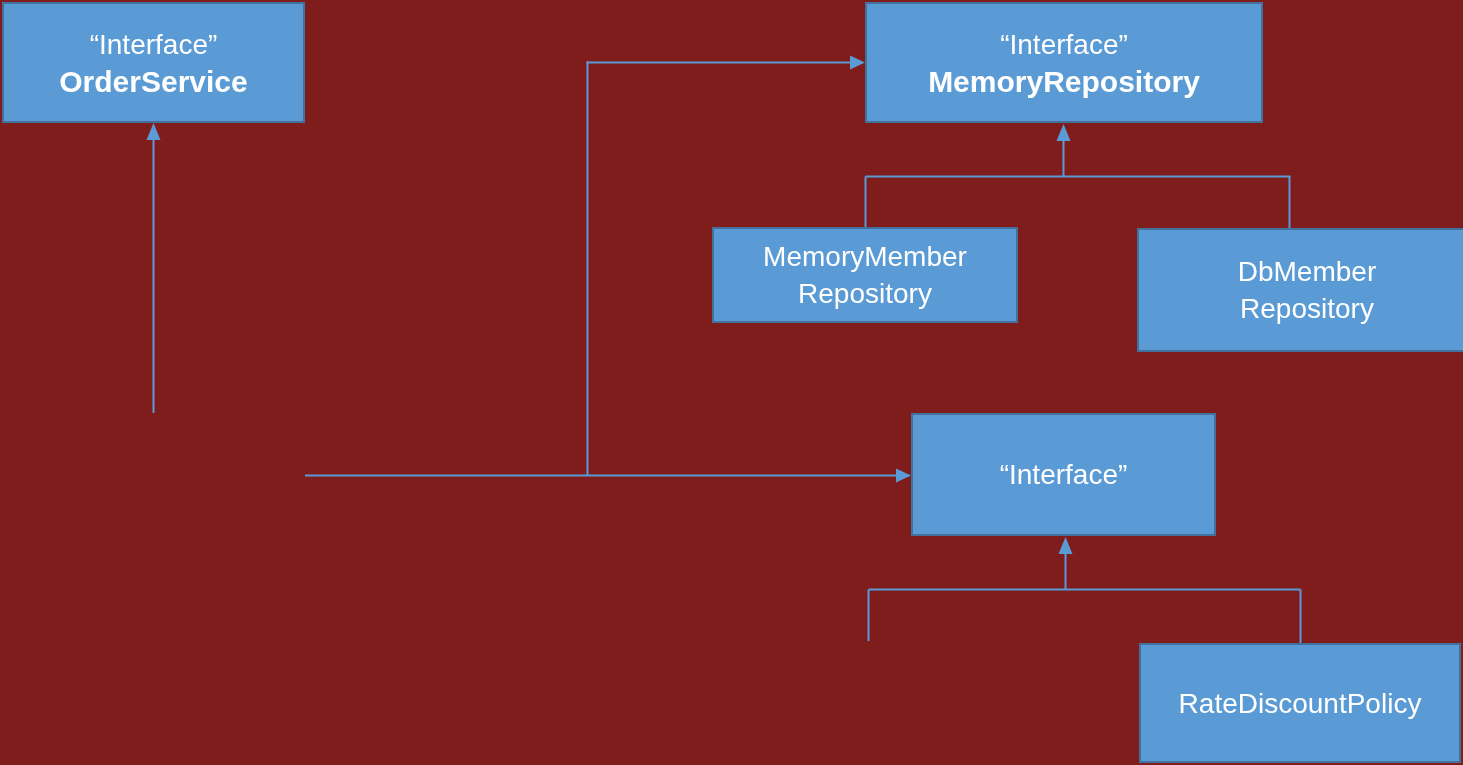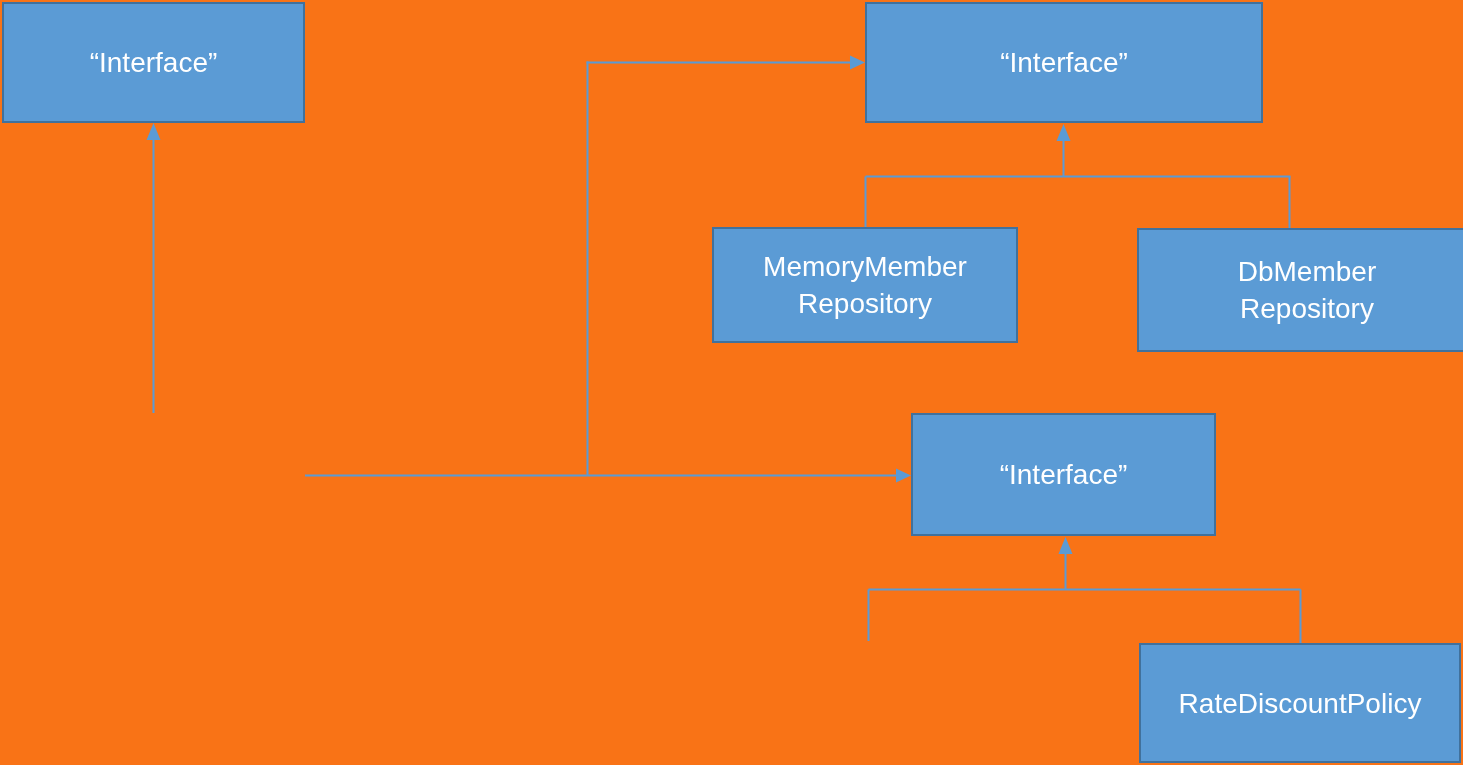--- a/index.html
+++ b/index.html
@@ -4,21 +4,21 @@
 <style>
   html, body {
     margin: 0;
     padding: 0;
     background: #000000;
   }
   #canvas {
     position: relative;
     width: 1463px;
     height: 765px;
-    background: #f97316;
+    background: #7f1d1d;
     overflow: hidden;
     font-family: "Liberation Sans", sans-serif;
   }
   .class-box {
     position: absolute;
     box-sizing: border-box;
     background: #5B9BD5;
     border: 2px solid #41719C;
     color: #FFFFFF;
     display: flex;
@@ -27,21 +27,21 @@
     justify-content: center;
     text-align: center;
     font-size: 28px;
     line-height: 37px;
     z-index: 2;
   }
   .class-box .name-bold { font-weight: 700; font-size: 30px; }
   
   .box-order-service          { left: 2px;    top: 2px;   width: 303px; height: 121px; }
   .box-memory-repository      { left: 865px;  top: 2px;   width: 398px; height: 121px; }
-  .box-memory-member          { left: 712px;  top: 227px; width: 306px; height: 116px; }
+  .box-memory-member          { left: 712px;  top: 227px; width: 306px; height: 96px; }
   .box-db-member              { left: 1137px; top: 228px; width: 340px; height: 124px; }
   .box-order-service-impl     { left: 2px;    top: 413px; width: 303px; height: 123px; }
   .box-discount-policy        { left: 911px;  top: 413px; width: 305px; height: 123px; }
   .box-fix-discount-policy    { left: 716px;  top: 641px; width: 304px; height: 122px; }
   .box-rate-discount-policy   { left: 1139px; top: 643px; width: 322px; height: 120px; align-items: center; }
   #connector-layer {
     position: absolute;
     left: 0; top: 0;
     width: 1463px;
     height: 765px;
@@ -85,24 +85,26 @@
       <line x1="868.5" y1="589.5" x2="1300.5" y2="589.5"></line>
       <line x1="868.5" y1="589.5" x2="868.5" y2="641"></line>
       <line x1="1300.5" y1="589.5" x2="1300.5" y2="643"></line>
       <line x1="1065.5" y1="589.5" x2="1065.5" y2="552"></line>
       <polygon points="1065.5,537 1058.5,554 1072.5,554"></polygon>
     </g>
   </svg>
 
   <div class="class-box box-order-service">
     <span>“Interface”</span>
+    <span class="name-bold">OrderService</span>
   </div>
 
   <div class="class-box box-memory-repository">
     <span>“Interface”</span>
+    <span class="name-bold">MemoryRepository</span>
   </div>
 
   <div class="class-box box-memory-member">
     <span>MemoryMember</span>
     <span>Repository</span>
   </div>
 
   <div class="class-box box-db-member">
     <span>DbMember</span>
     <span>Repository</span>

